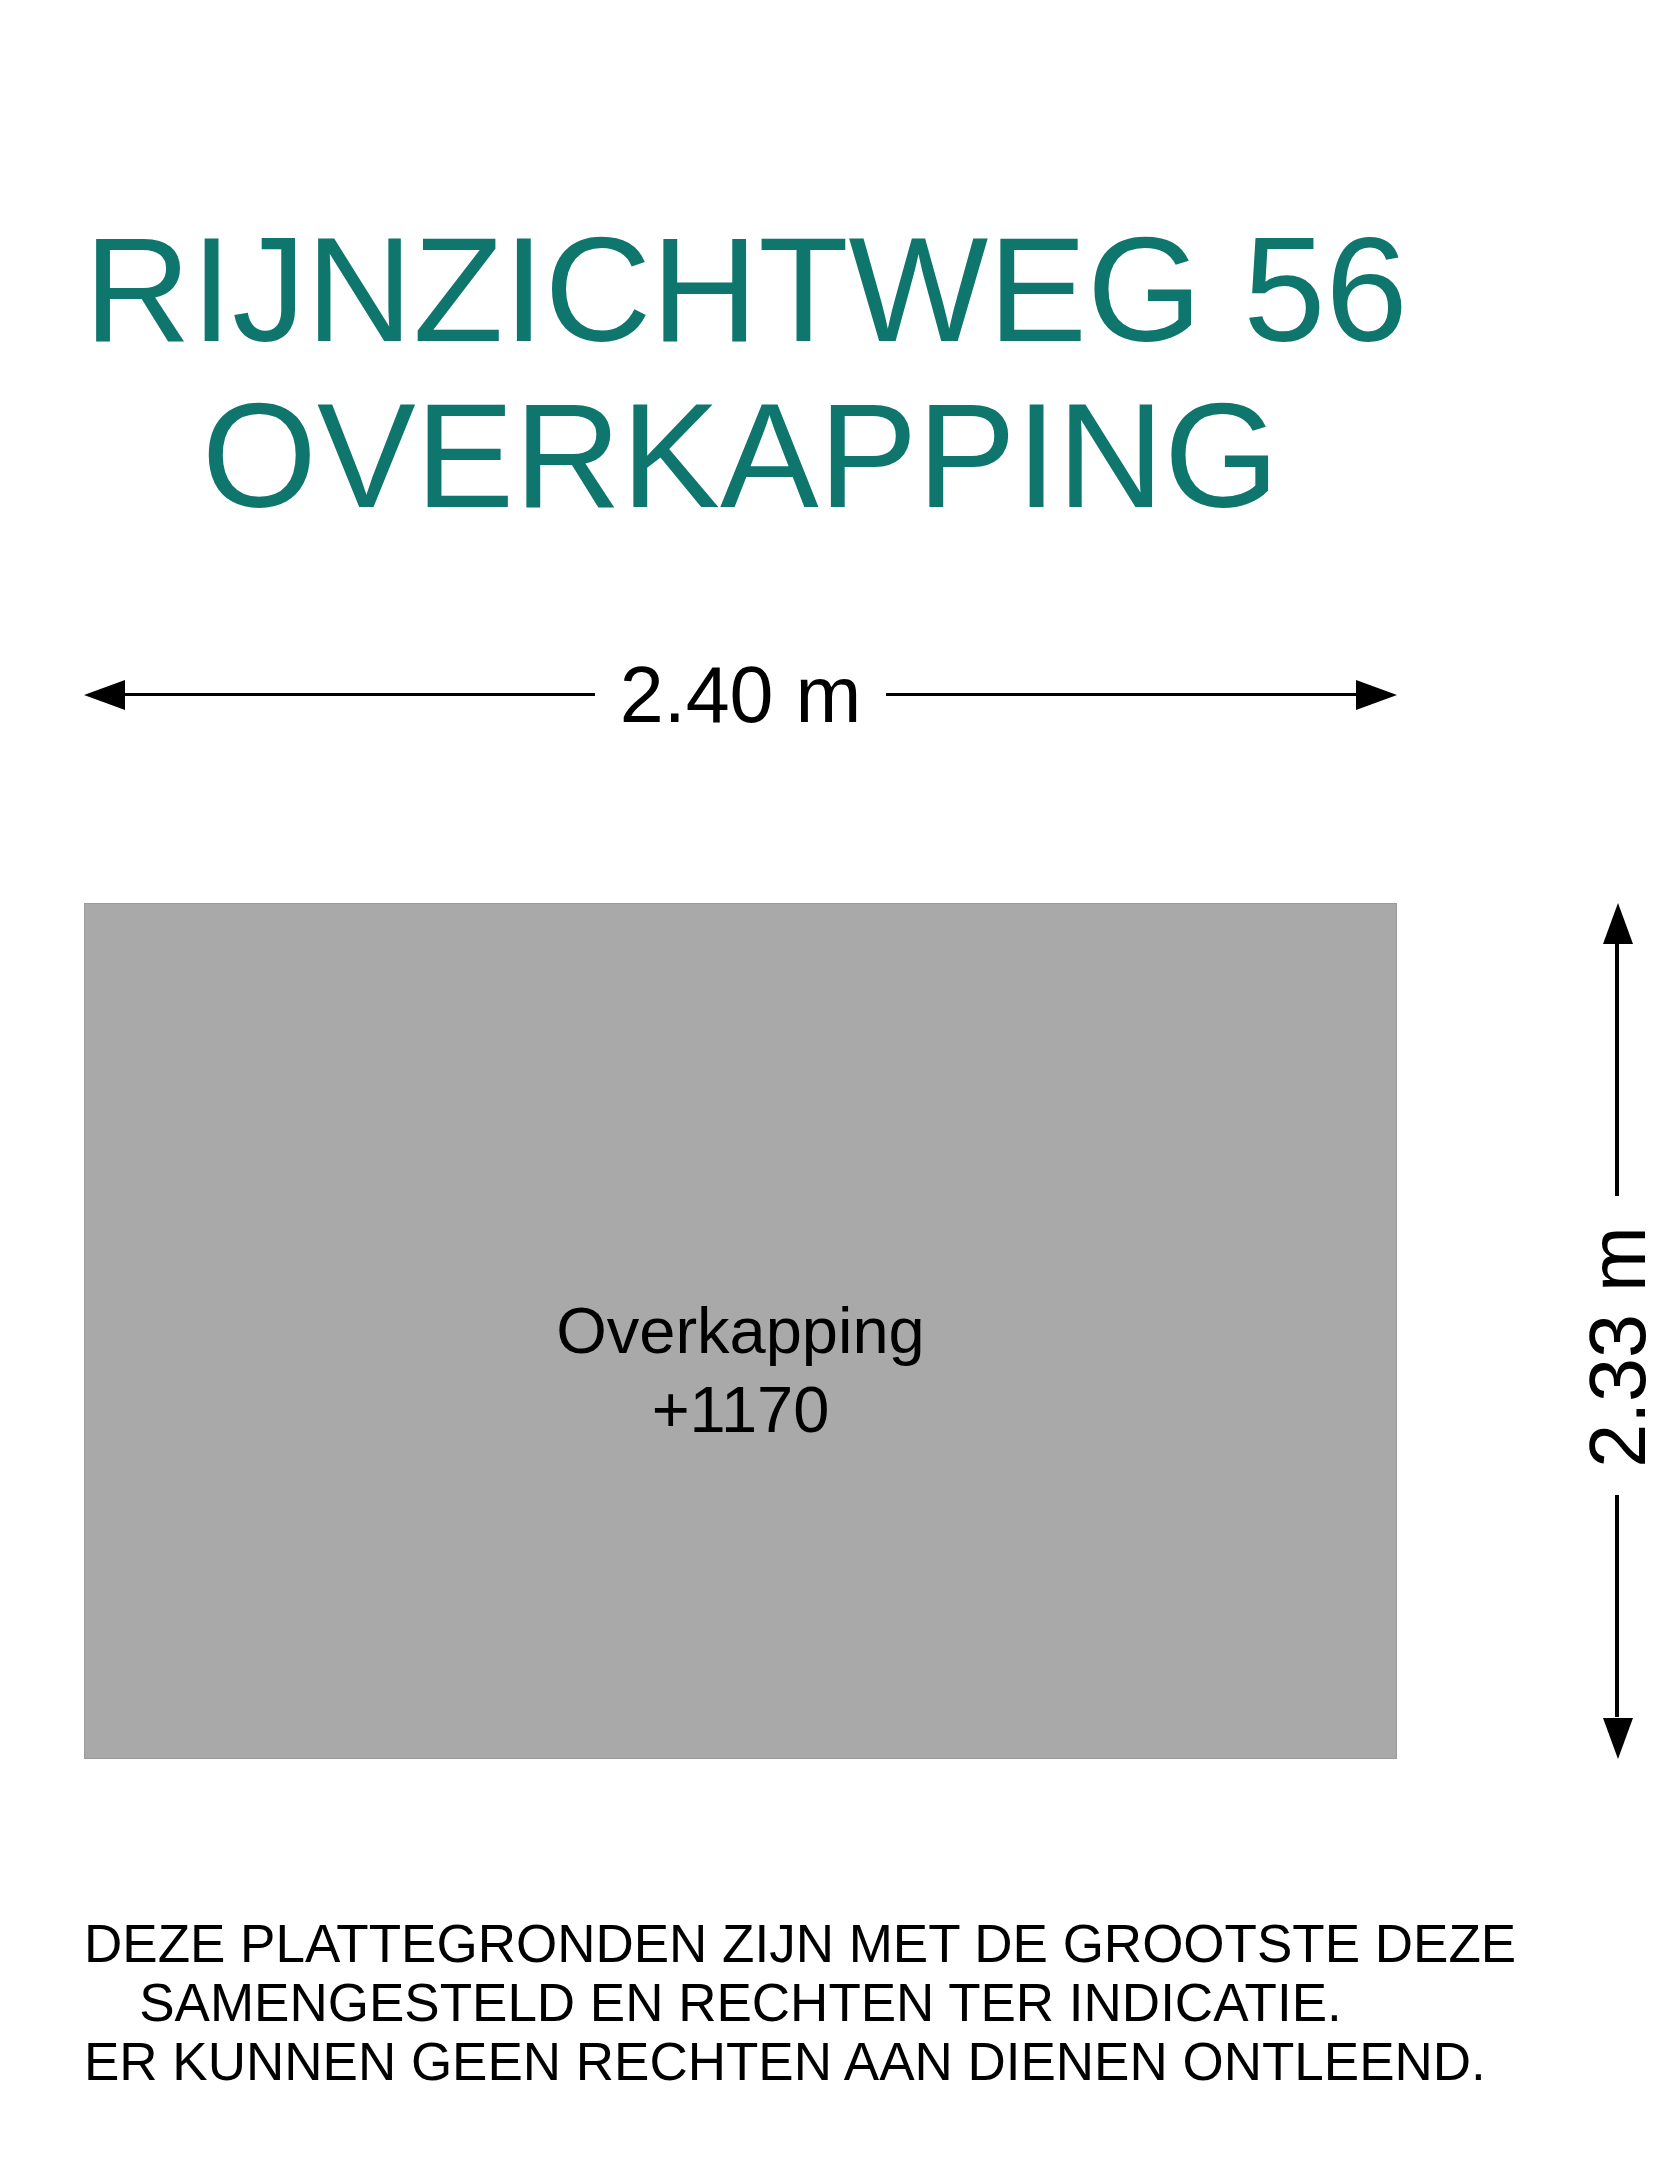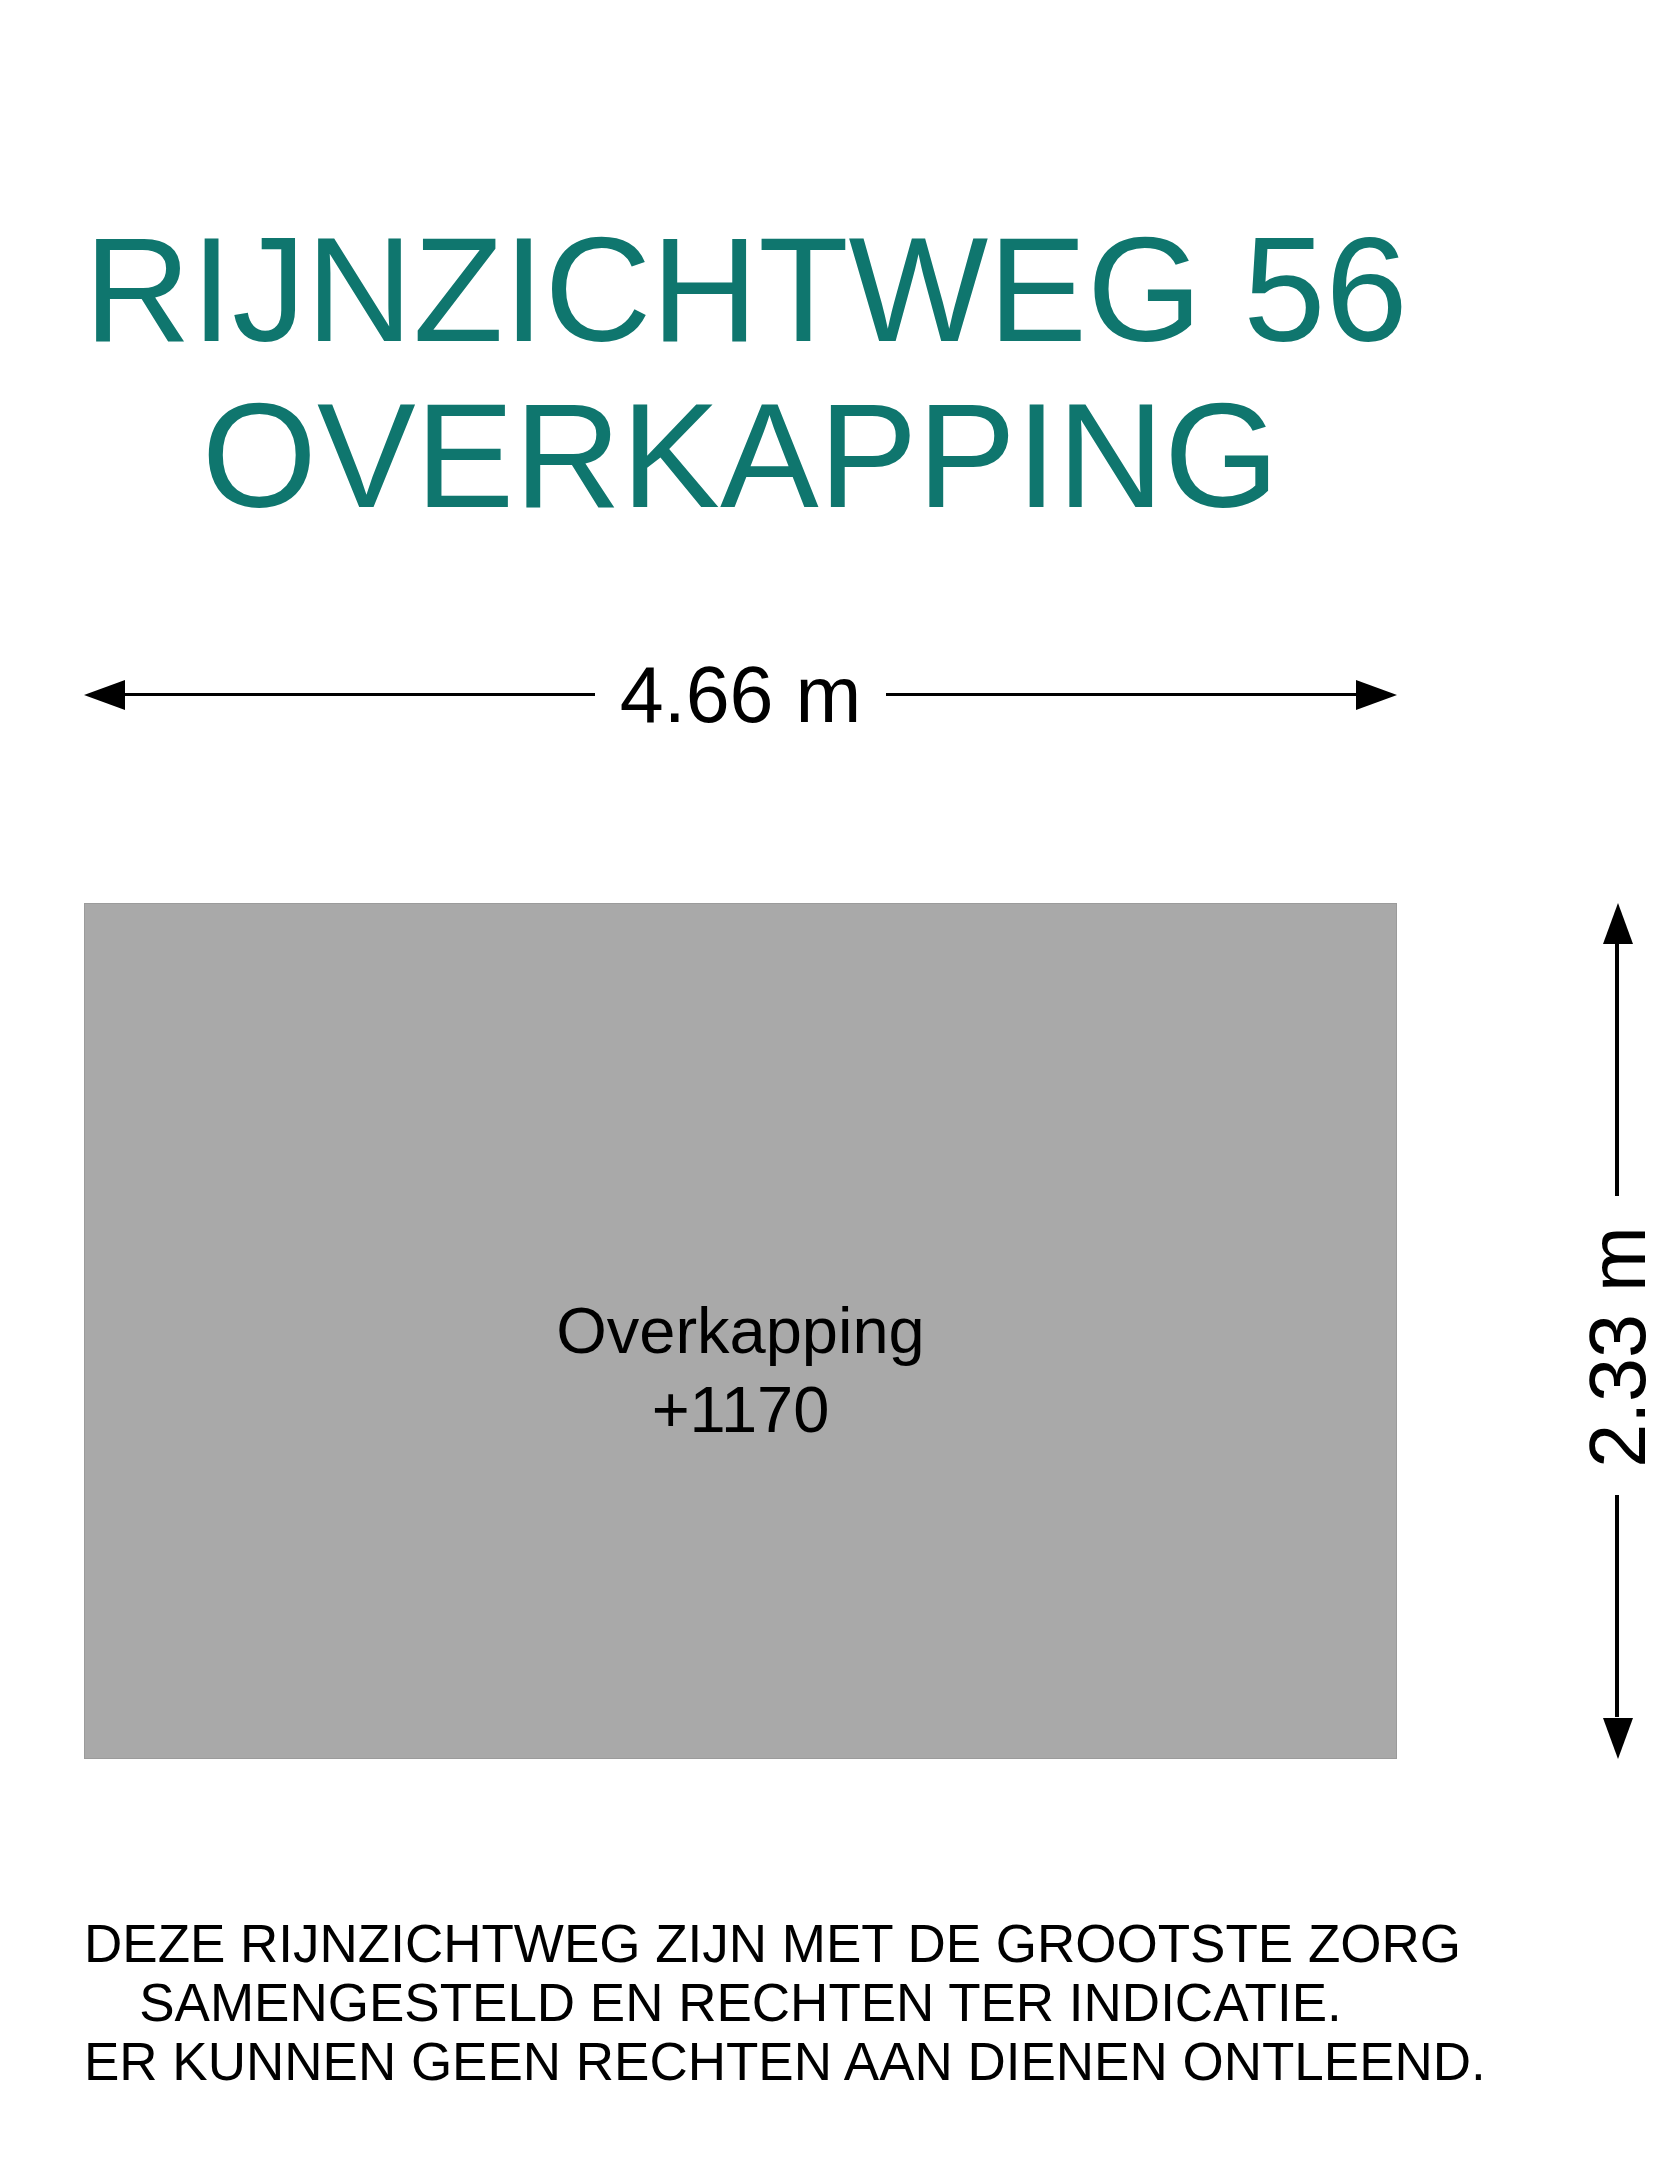--- a/index.html
+++ b/index.html
@@ -152,40 +152,40 @@
 <div id="page">
 
   <div id="title">
     <div>RIJNZICHTWEG 56</div>
     <div>OVERKAPPING</div>
   </div>
 
   <div id="width-dim">
     <div class="tri-left"></div>
     <div class="hline"></div>
-    <div class="dim-label-h">4.66 m</div>
+    <div class="dim-label-h">2.40 m</div>
     <div class="hline"></div>
     <div class="tri-right"></div>
   </div>
 
   <div id="room-rect" style="background: rgb(169, 169, 169);">
     <div id="room-label">
       <div>Overkapping</div>
       <div>+1170</div>
     </div>
   </div>
 
   <div id="height-dim">
     <div class="tri-up"></div>
     <div class="vline-top"></div>
     <div class="dim-label-v">2.33 m</div>
     <div class="vline-bottom"></div>
     <div class="tri-down"></div>
   </div>
 
   <div id="disclaimer">
-    <div>DEZE RIJNZICHTWEG ZIJN MET DE GROOTSTE ZORG</div>
+    <div>DEZE PLATTEGRONDEN ZIJN MET DE GROOTSTE DEZE</div>
     <div>SAMENGESTELD EN RECHTEN TER INDICATIE.</div>
     <div>ER KUNNEN GEEN RECHTEN AAN DIENEN ONTLEEND.</div>
   </div>
 
 </div>
 
 
 </body></html>

